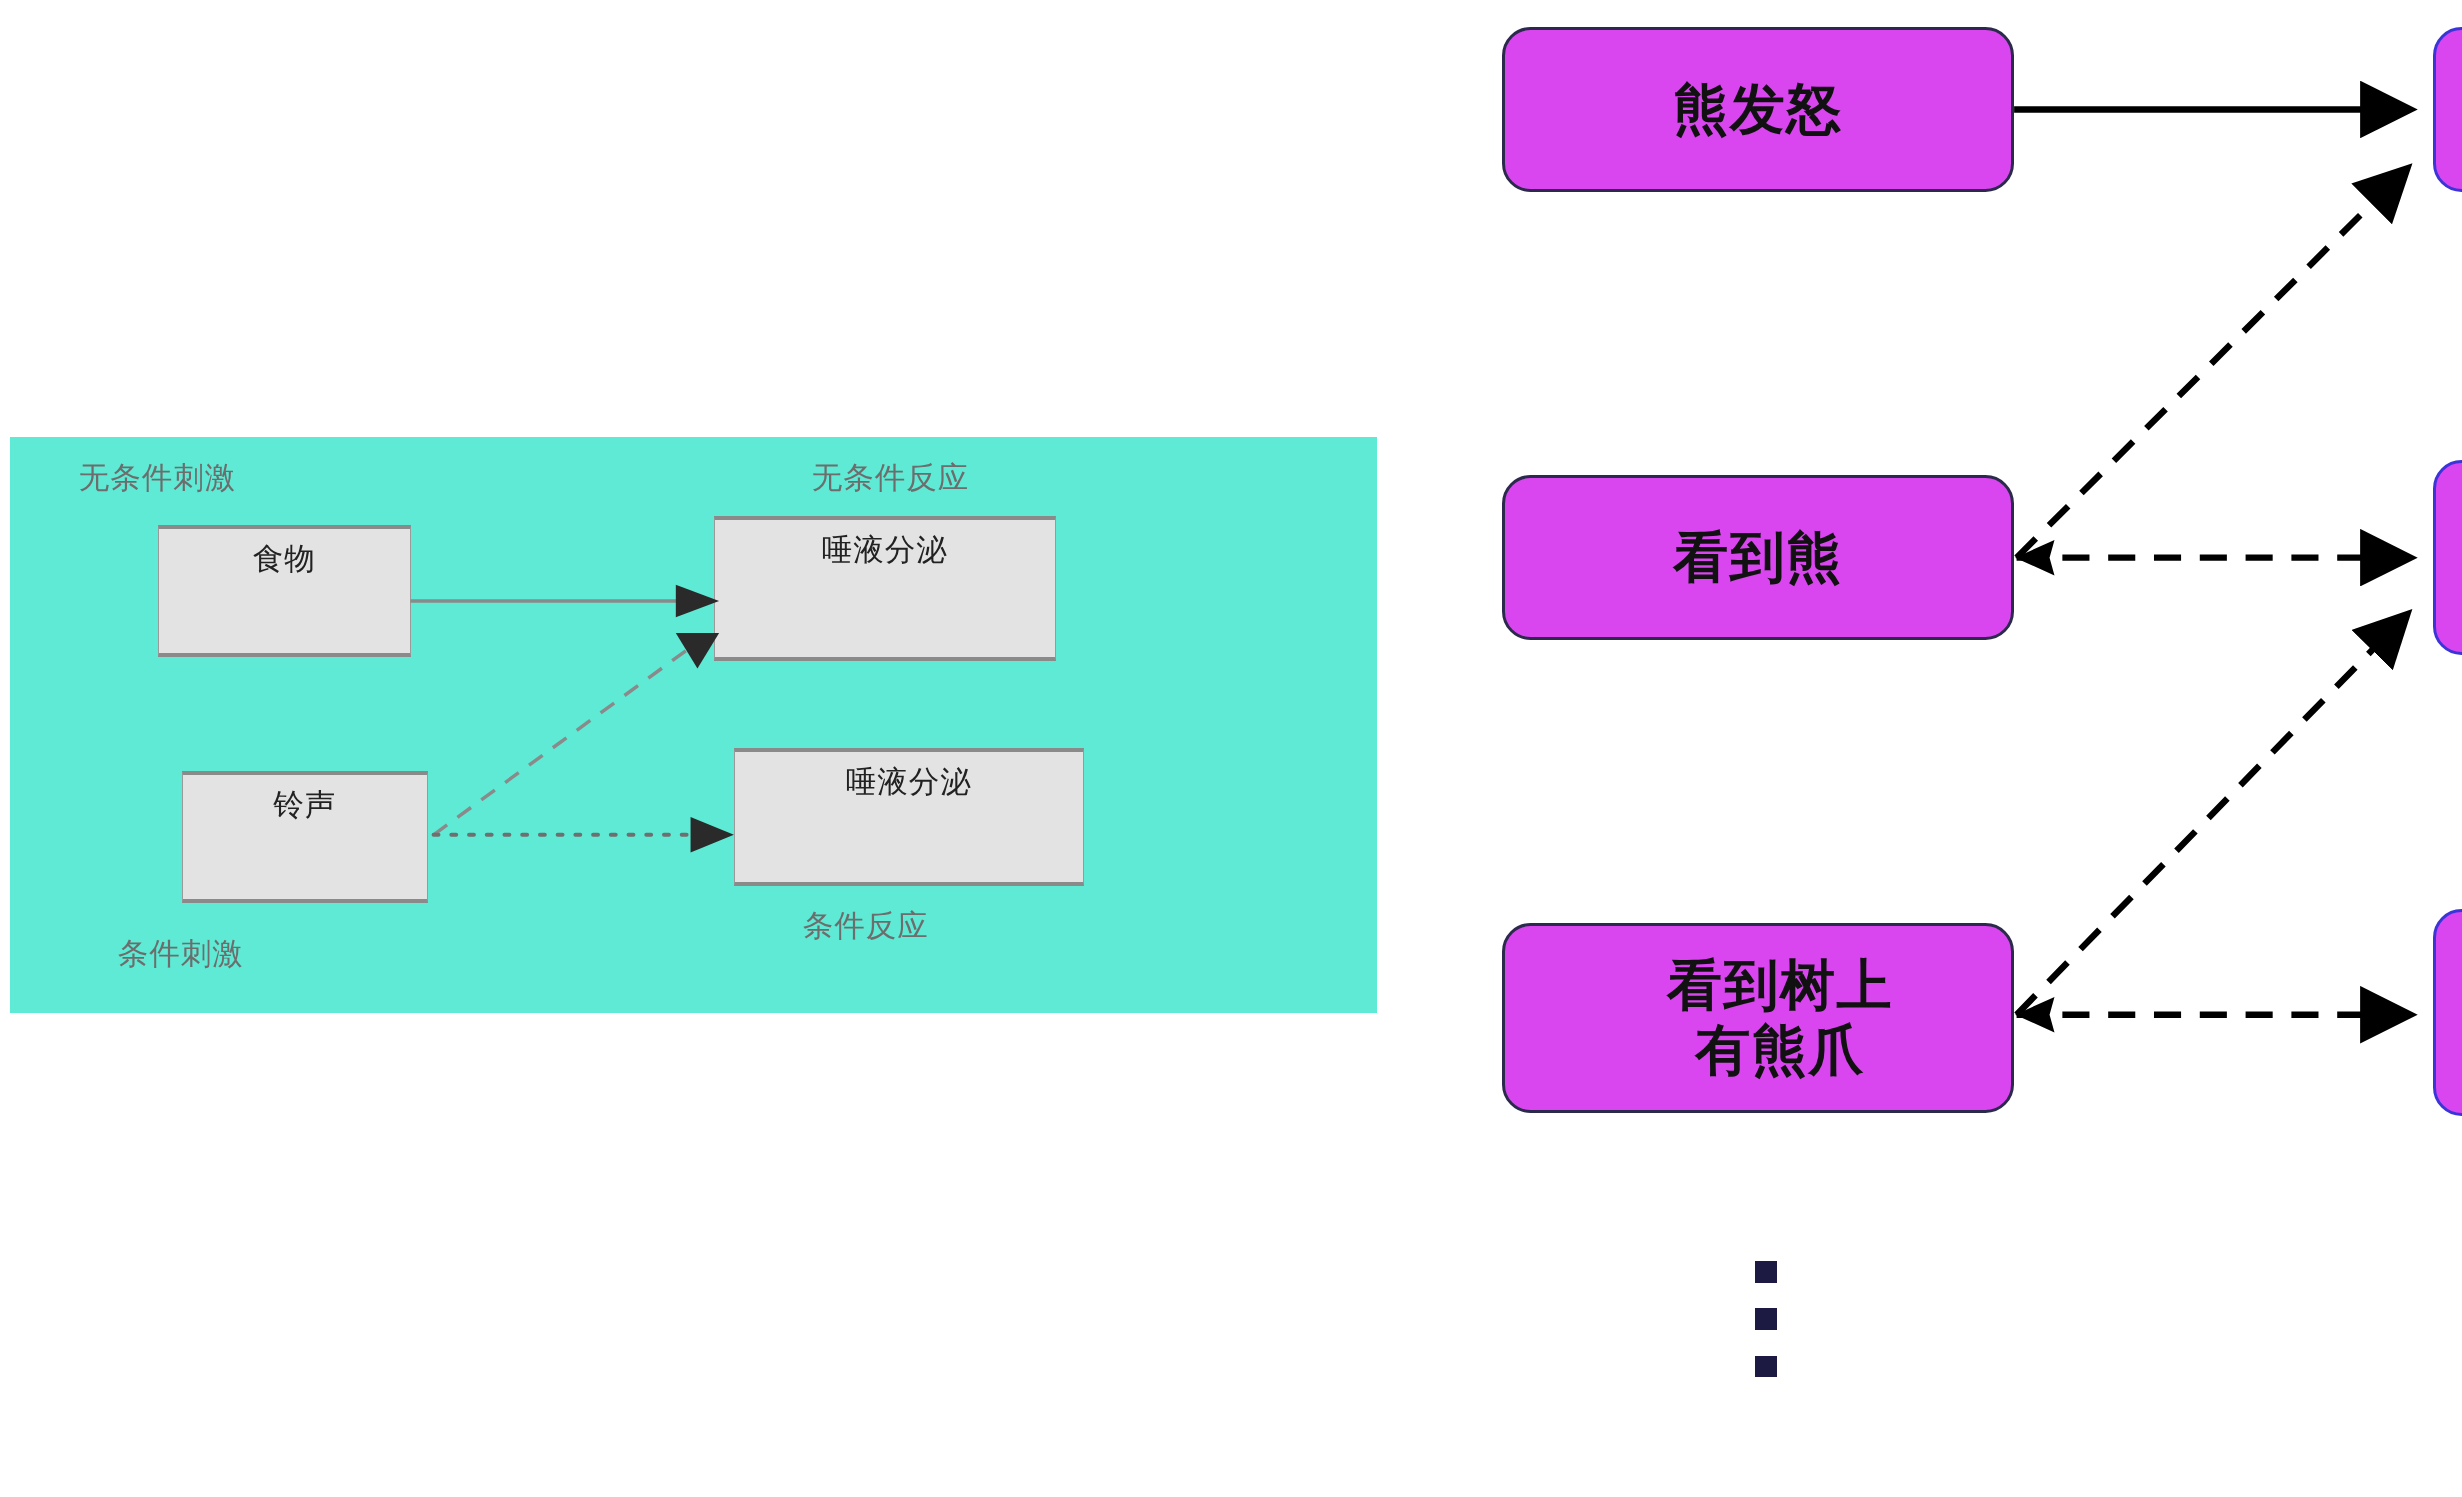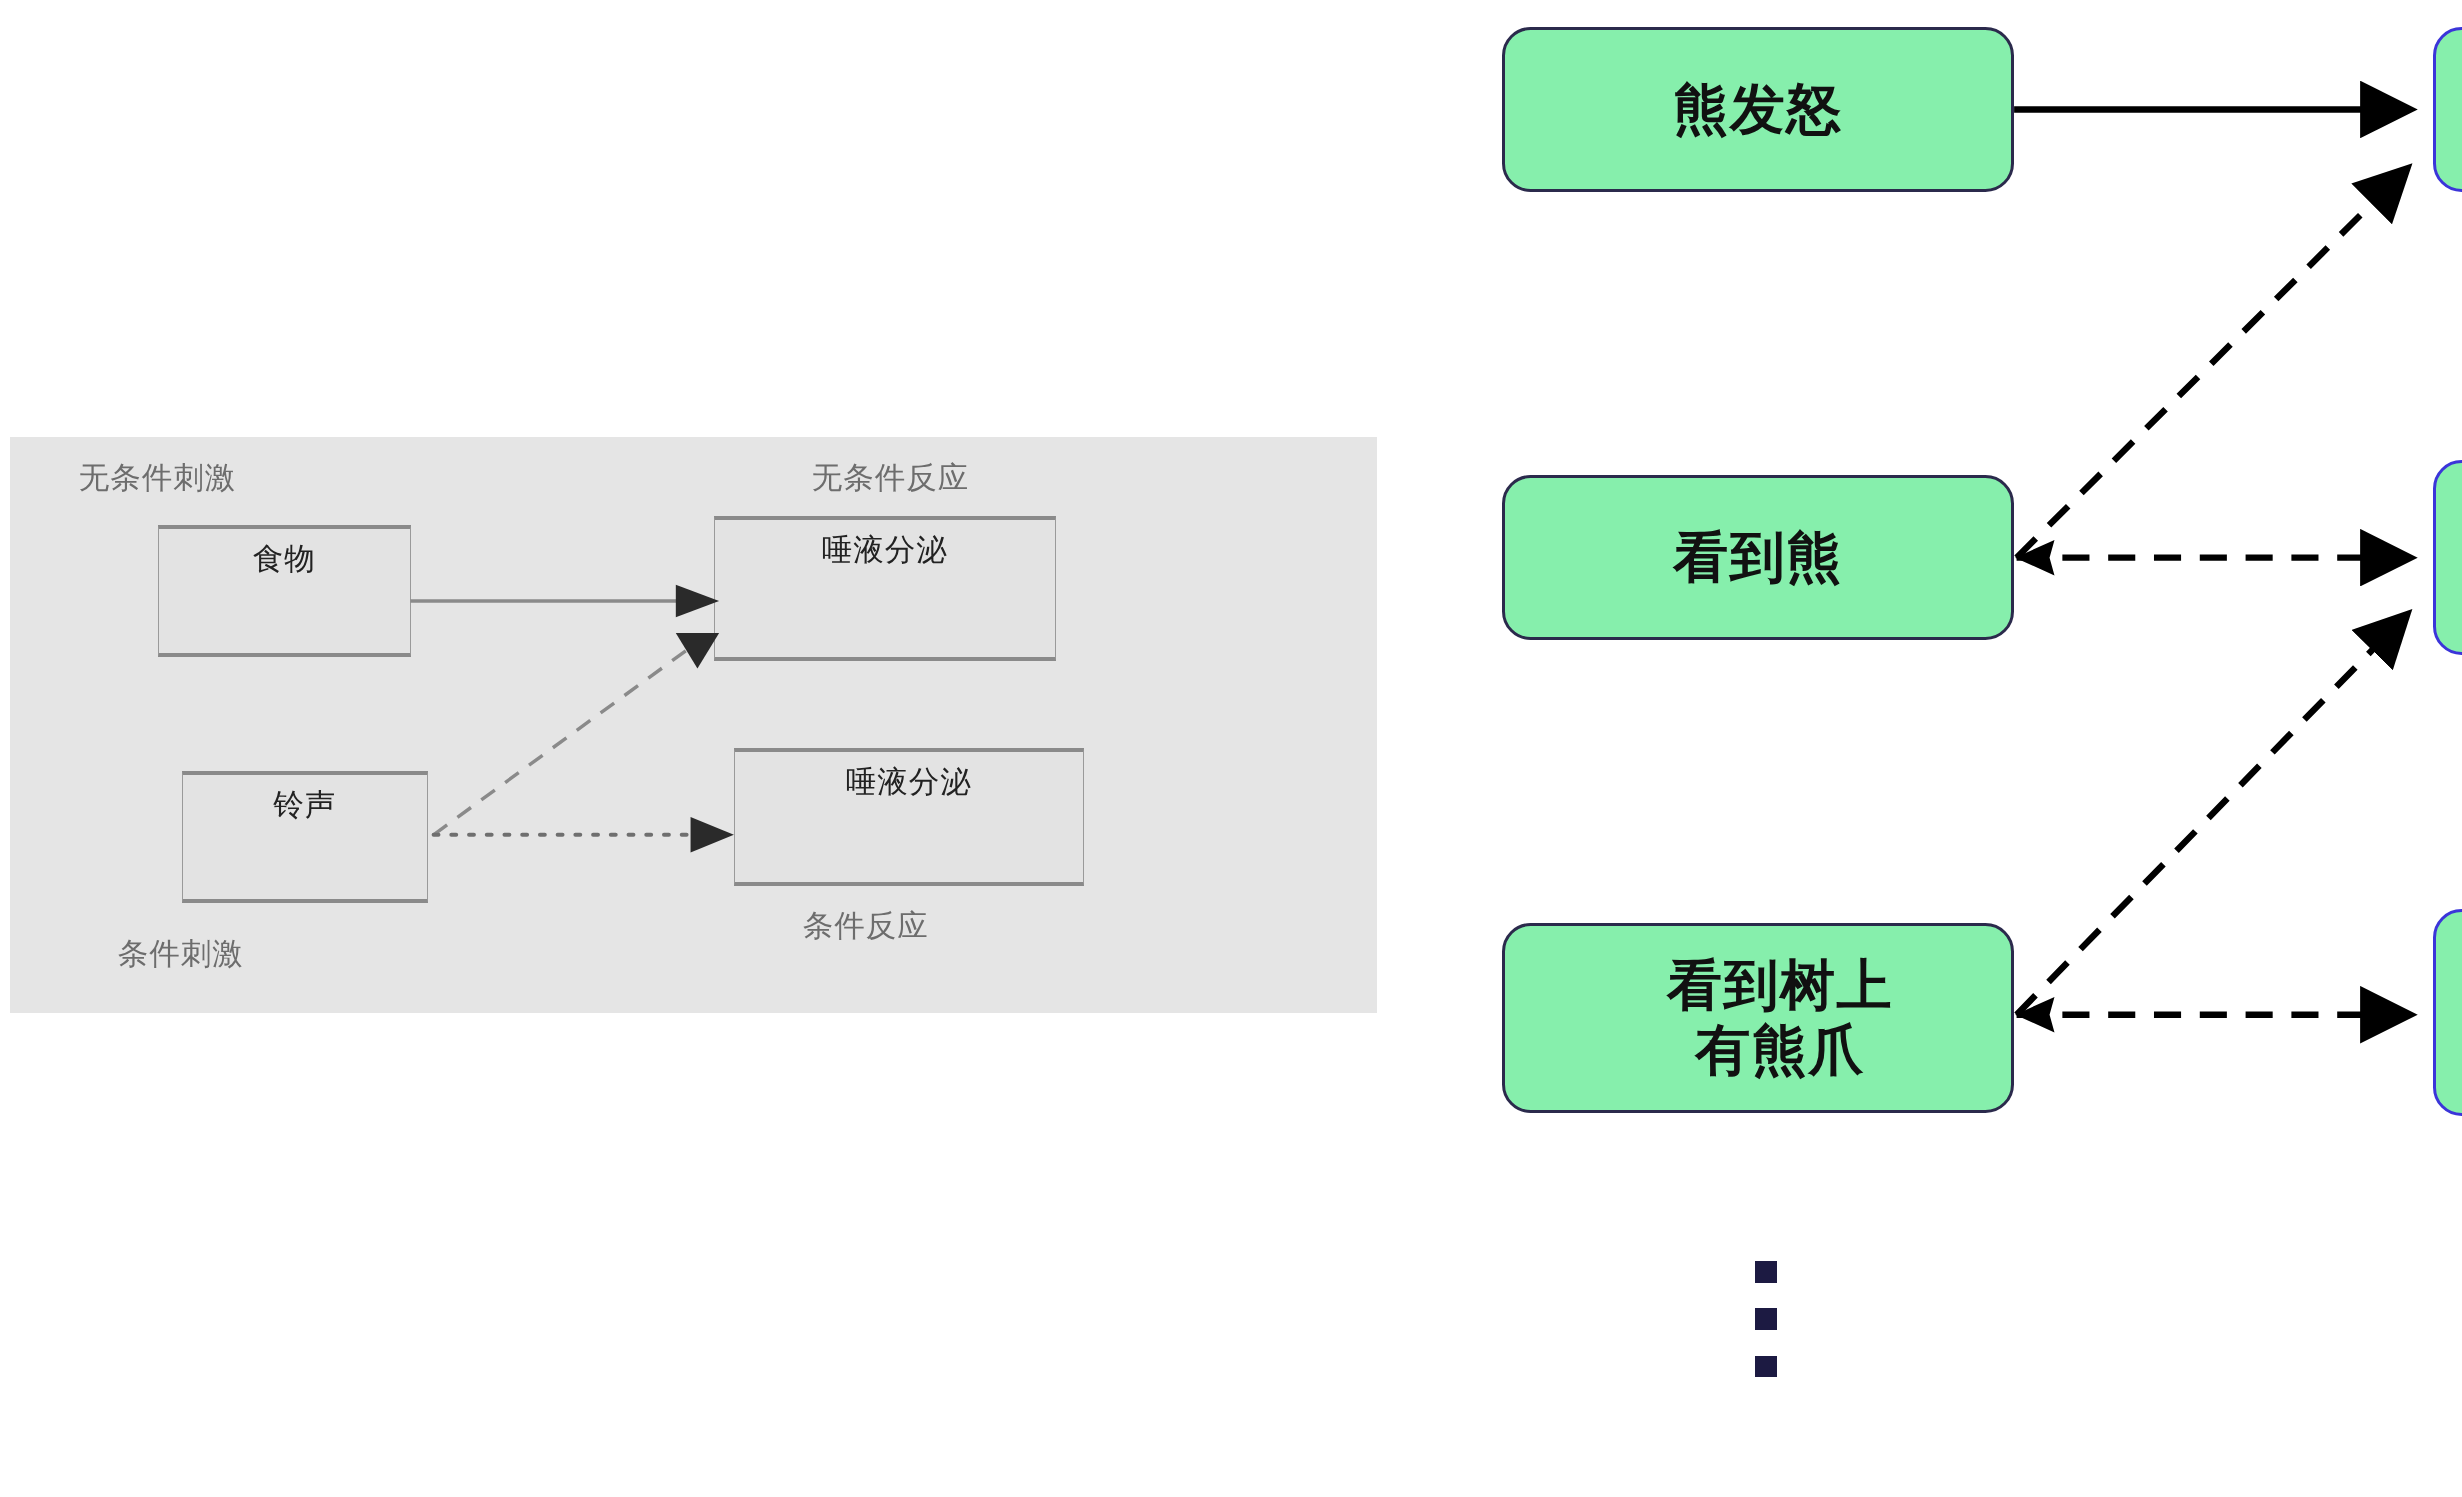--- a/index.html
+++ b/index.html
@@ -6,21 +6,21 @@
   body{
     width:3306px;height:1498px;background:#ffffff;
     font-family:"Liberation Sans","DejaVu Sans",sans-serif;
     position:relative;overflow:hidden;
   }
   .stage{position:absolute;inset:0;}
 
   
   .pavlov{
     position:absolute;left:9.8px;top:437px;width:1367px;height:576px;
-    background:#e5e5e5;
+    background:#5eead4;
   }
   .pv-label{
     position:absolute;color:#6d6d6d;font-size:30.5px;line-height:1;
     white-space:nowrap;font-weight:400;letter-spacing:1px;
   }
   .pv-lbl-us   {left:69px;  top:24.6px;}
   .pv-lbl-ur   {left:758px; top:24.6px;margin-left:44px;}
   .pv-lbl-cs   {left:108px;  top:501px;}
   .pv-lbl-cr   {left:793px; top:473px;}
 
@@ -39,21 +39,21 @@
   .pv-bell  {left:172px;  top:334px; width:246px; height:132px;}
   .pv-sal1  {left:704px; top:79px; width:342px; height:145px;}
   .pv-sal2  {left:724px; top:311px; width:350px; height:138px;}
 
   .pv-svg{position:absolute;left:0;top:0;width:1273px;height:576px;overflow:visible;}
 
   
   .rl{position:absolute;left:1428px;top:0;width:1878px;height:1498px;}
 
   .node{
-    position:absolute;box-sizing:border-box;background:#86efac;
+    position:absolute;box-sizing:border-box;background:#d946ef;
     border-radius:28.6px;display:flex;align-items:center;justify-content:center;
     text-align:center;
   }
   .node.dark  {border:3.4px solid #2b2a4c;}
   .node.blue  {border:3.4px solid #3b35d9;}
 
   .node .cn{
     color:#111;font-size:55px;line-height:1.18;font-weight:600;
     letter-spacing:1.5px;white-space:pre-line;
   }

